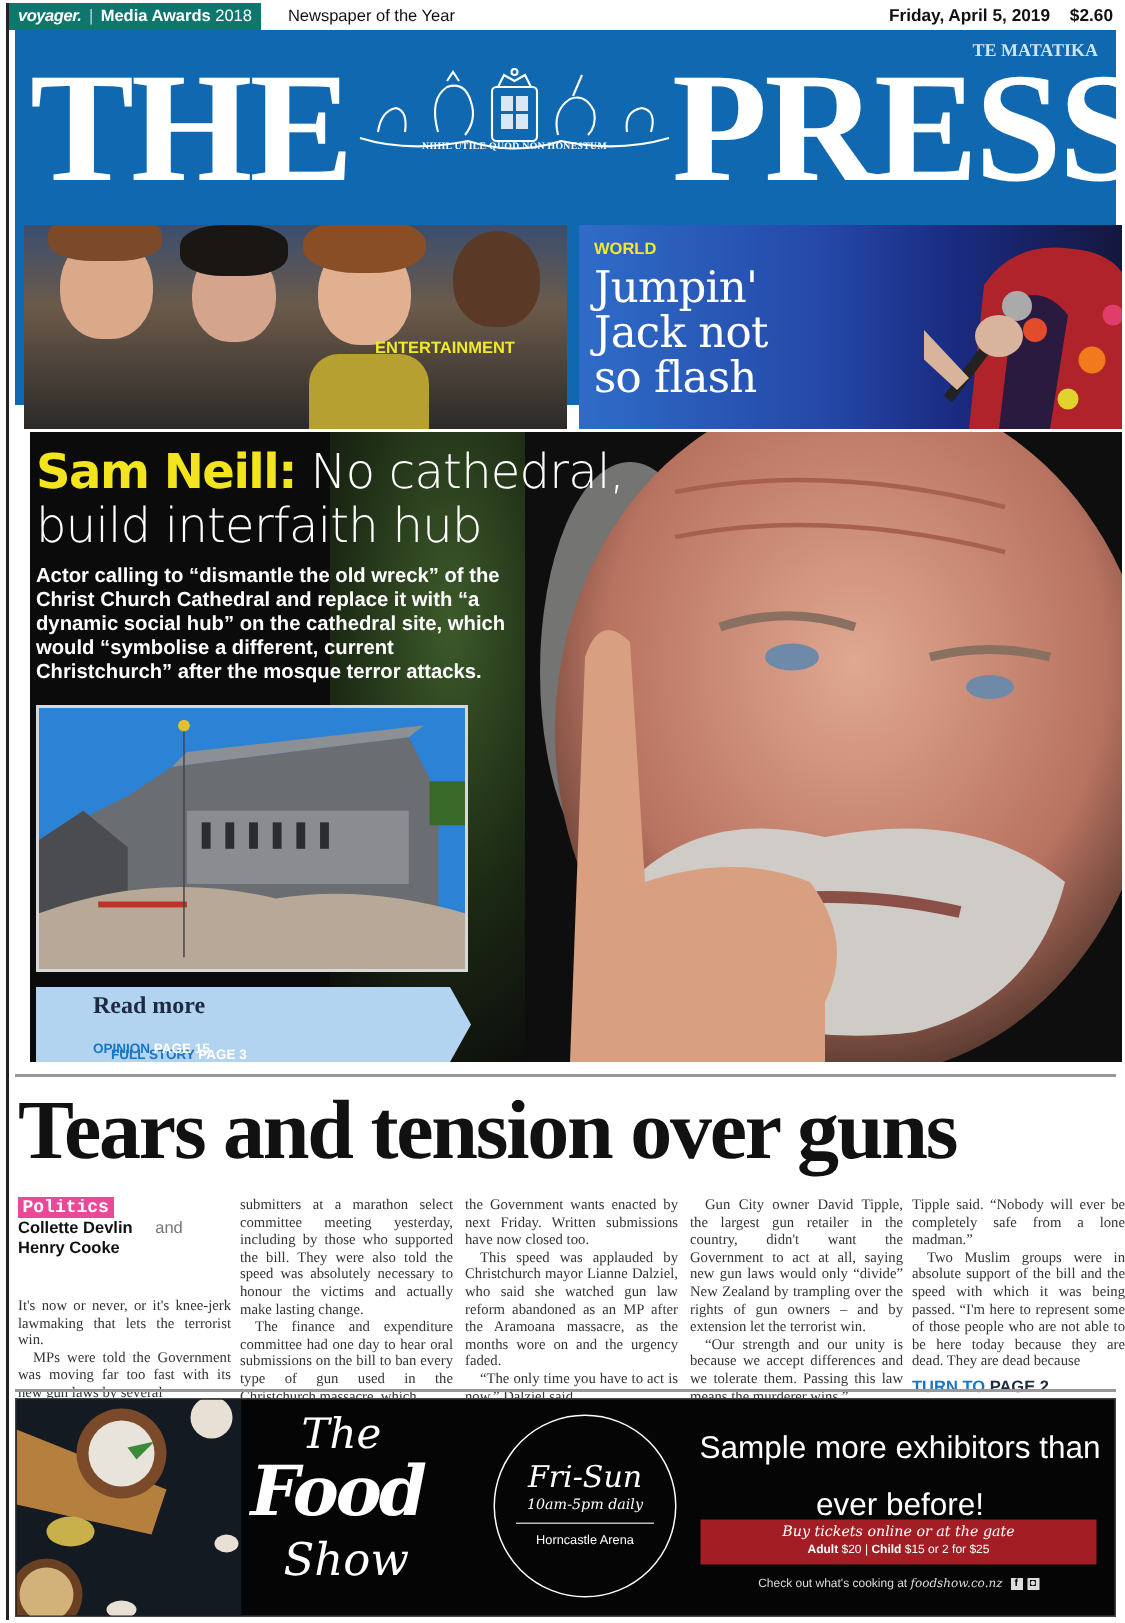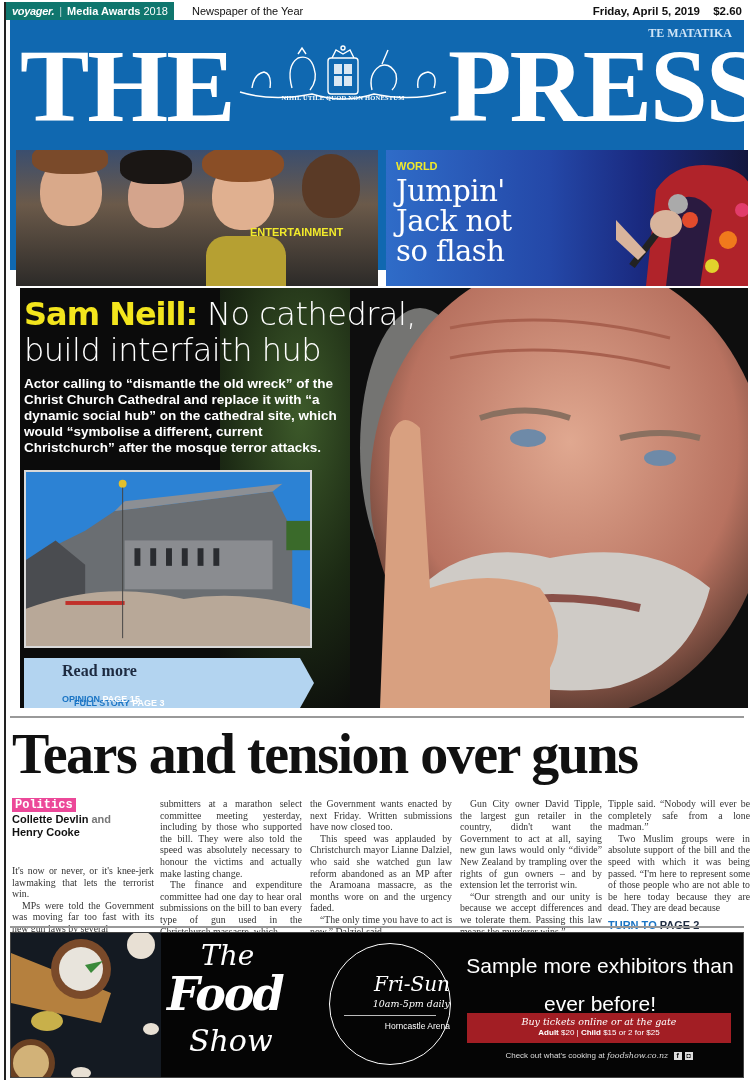--- a/index.html
+++ b/index.html
@@ -61,29 +61,29 @@
   .rule { position: absolute; left: 4px; width: 734px; height: 2px; background: #999; }
   .story-hl { position: absolute; left: 6px; top: 722px; font-family: "Liberation Serif", serif; font-weight: bold; font-size: 56px; letter-spacing: -1.5px; line-height: 60px; color: #111; }
 
   .cols { position: absolute; left: 6px; top: 796px; width: 728px; height: 126px; }
   .col { position: absolute; top: 0; width: 142px; font-family: "Liberation Serif", serif; font-size: 9.8px; line-height: 11.6px; color: #333; text-align: justify; }
   .col p { text-indent: 10px; }
   .col p.noind { text-indent: 0; }
   .c1 { left: 0; } .c2 { left: 148px; } .c3 { left: 298px; } .c4 { left: 448px; } .c5 { left: 596px; }
   .byline-badge { display: inline-block; background: #ec4899; color: #fff; font-family: Liberation Mono, monospace; font-weight: bold; font-size: 12px; padding: 0 3px; line-height: 14px; }
   .byline { font-family: "Liberation Sans", sans-serif; font-weight: bold; font-size: 11px; line-height: 13px; color: #111; margin-top: 1px; }
-  .byline .and { font-weight: bold; color: #777; }
+  .byline .and { font-weight: normal; color: #777; margin-left: 12px; }
   .turnto { font-family: "Liberation Sans", sans-serif; font-weight: bold; font-size: 11px; margin-top: 6px; }
   .turnto .t1 { color: #1a74c4; } .turnto .t2 { color: #1d2a40; }
 
   
   .ad { position: absolute; left: 4px; top: 930px; width: 734px; height: 146px; background: #050505; overflow: hidden; border: 1px solid #444; }
   .ad .board { position: absolute; left: 0; top: 0; width: 150px; height: 146px; }
   .foodlogo { position: absolute; left: 150px; top: 6px; width: 150px; height: 136px; }
-  .circle { position: absolute; left: 318px; top: 10px; width: 122px; height: 122px; border: 1.5px solid #fff; border-radius: 50%; color: #fff; text-align: right; }
+  .circle { position: absolute; left: 318px; top: 10px; width: 122px; height: 122px; border: 1.5px solid #fff; border-radius: 50%; color: #fff; text-align: center; }
   .circle .fs { font-family: "DejaVu Serif", serif; font-style: italic; font-size: 20px; margin-top: 28px; }
   .circle .hrs { font-family: "DejaVu Serif", serif; font-style: italic; font-size: 9.5px; margin-top: 2px; }
   .circle .hr { width: 92px; height: 1px; background: #bbb; margin: 6px auto 5px; }
   .circle .venue { font-family: "Liberation Sans", sans-serif; font-size: 8.5px; }
   .ad-hl { position: absolute; left: 448px; top: 14px; width: 282px; text-align: center; color: #fff; font-family: "Liberation Sans", sans-serif; font-size: 21px; line-height: 38px; }
   .ad-bar { position: absolute; left: 456px; top: 80px; width: 264px; height: 30px; background: #a21e24; color: #fff; text-align: center; }
   .ad-bar .buy { font-family: "DejaVu Serif", serif; font-style: italic; font-size: 9.5px; margin-top: 3px; }
   .ad-bar .prices { font-family: "Liberation Sans", sans-serif; font-size: 8px; margin-top: 1px; }
   .ad-bar b { font-weight: bold; }
   .ad-foot { position: absolute; left: 456px; top: 118px; width: 264px; text-align: center; color: #ddd; font-family: "Liberation Sans", sans-serif; font-size: 8px; }

